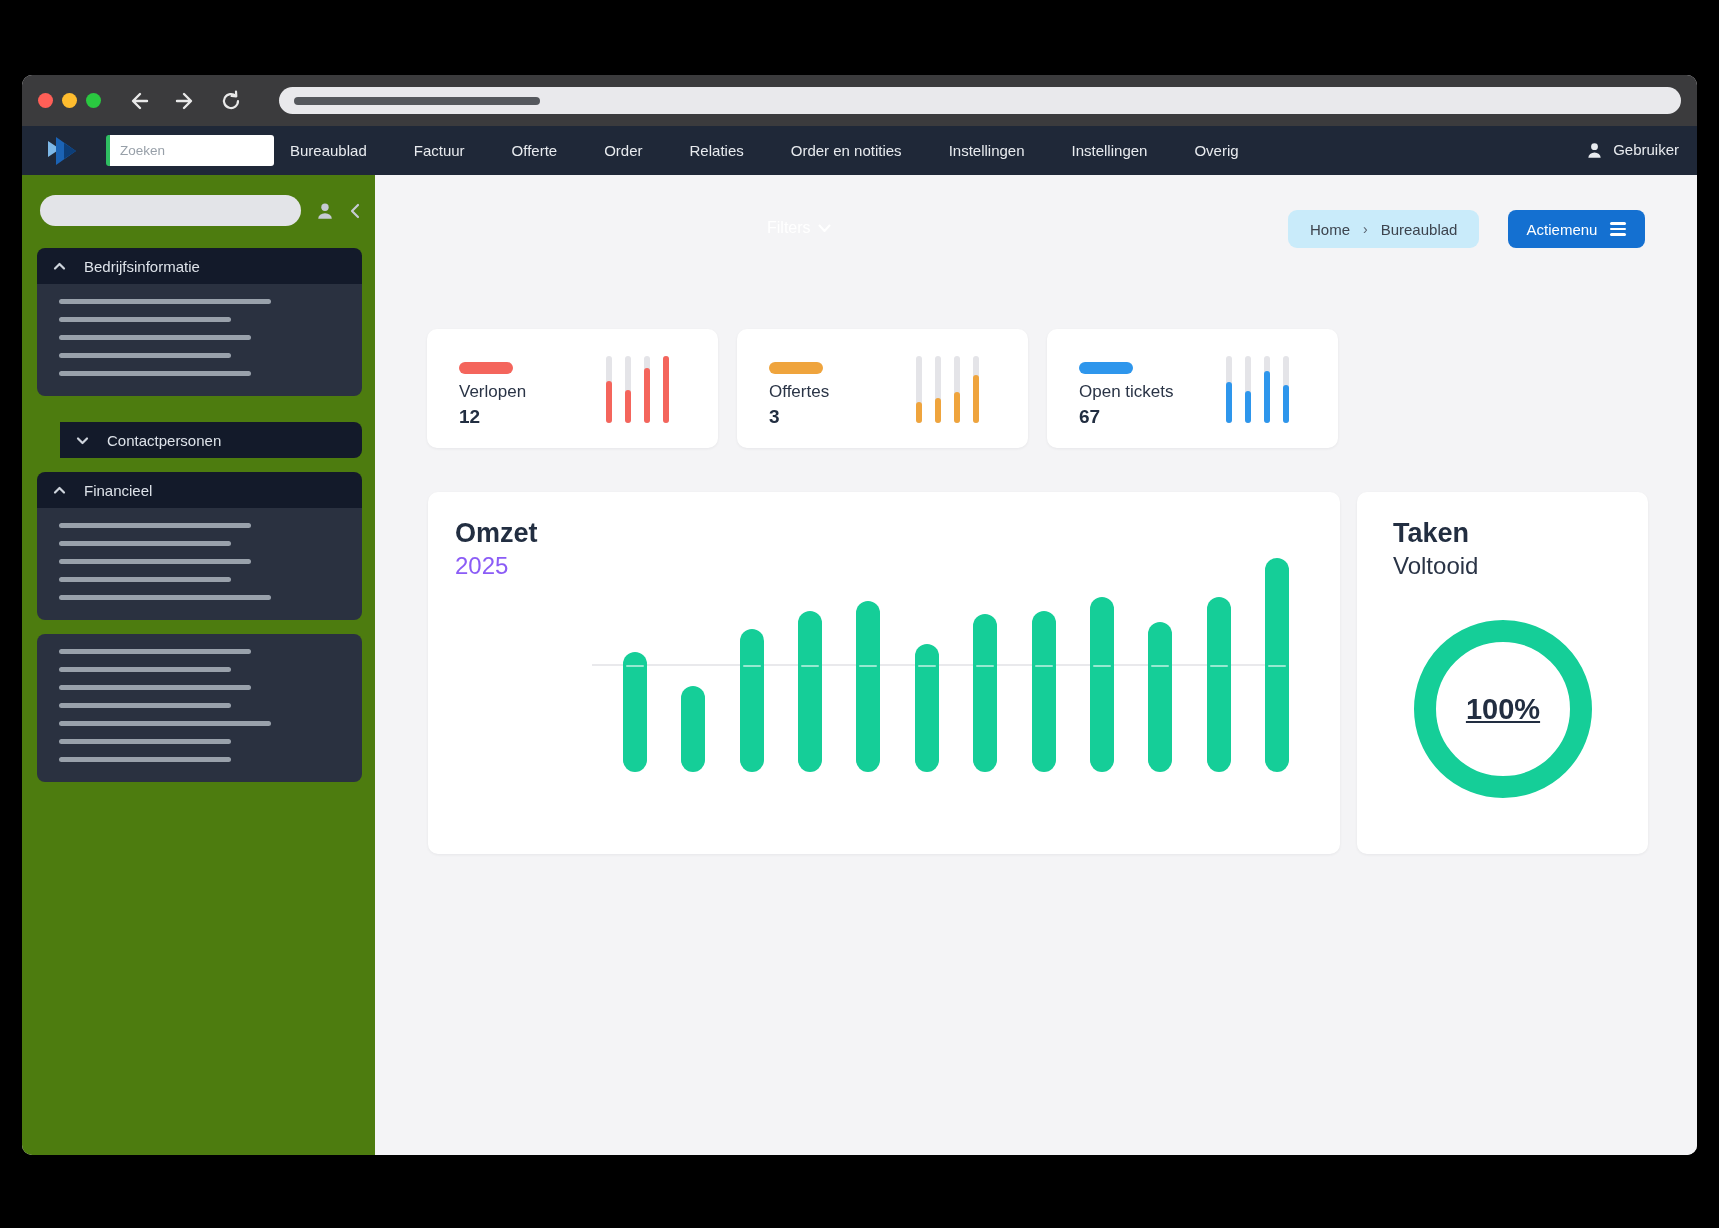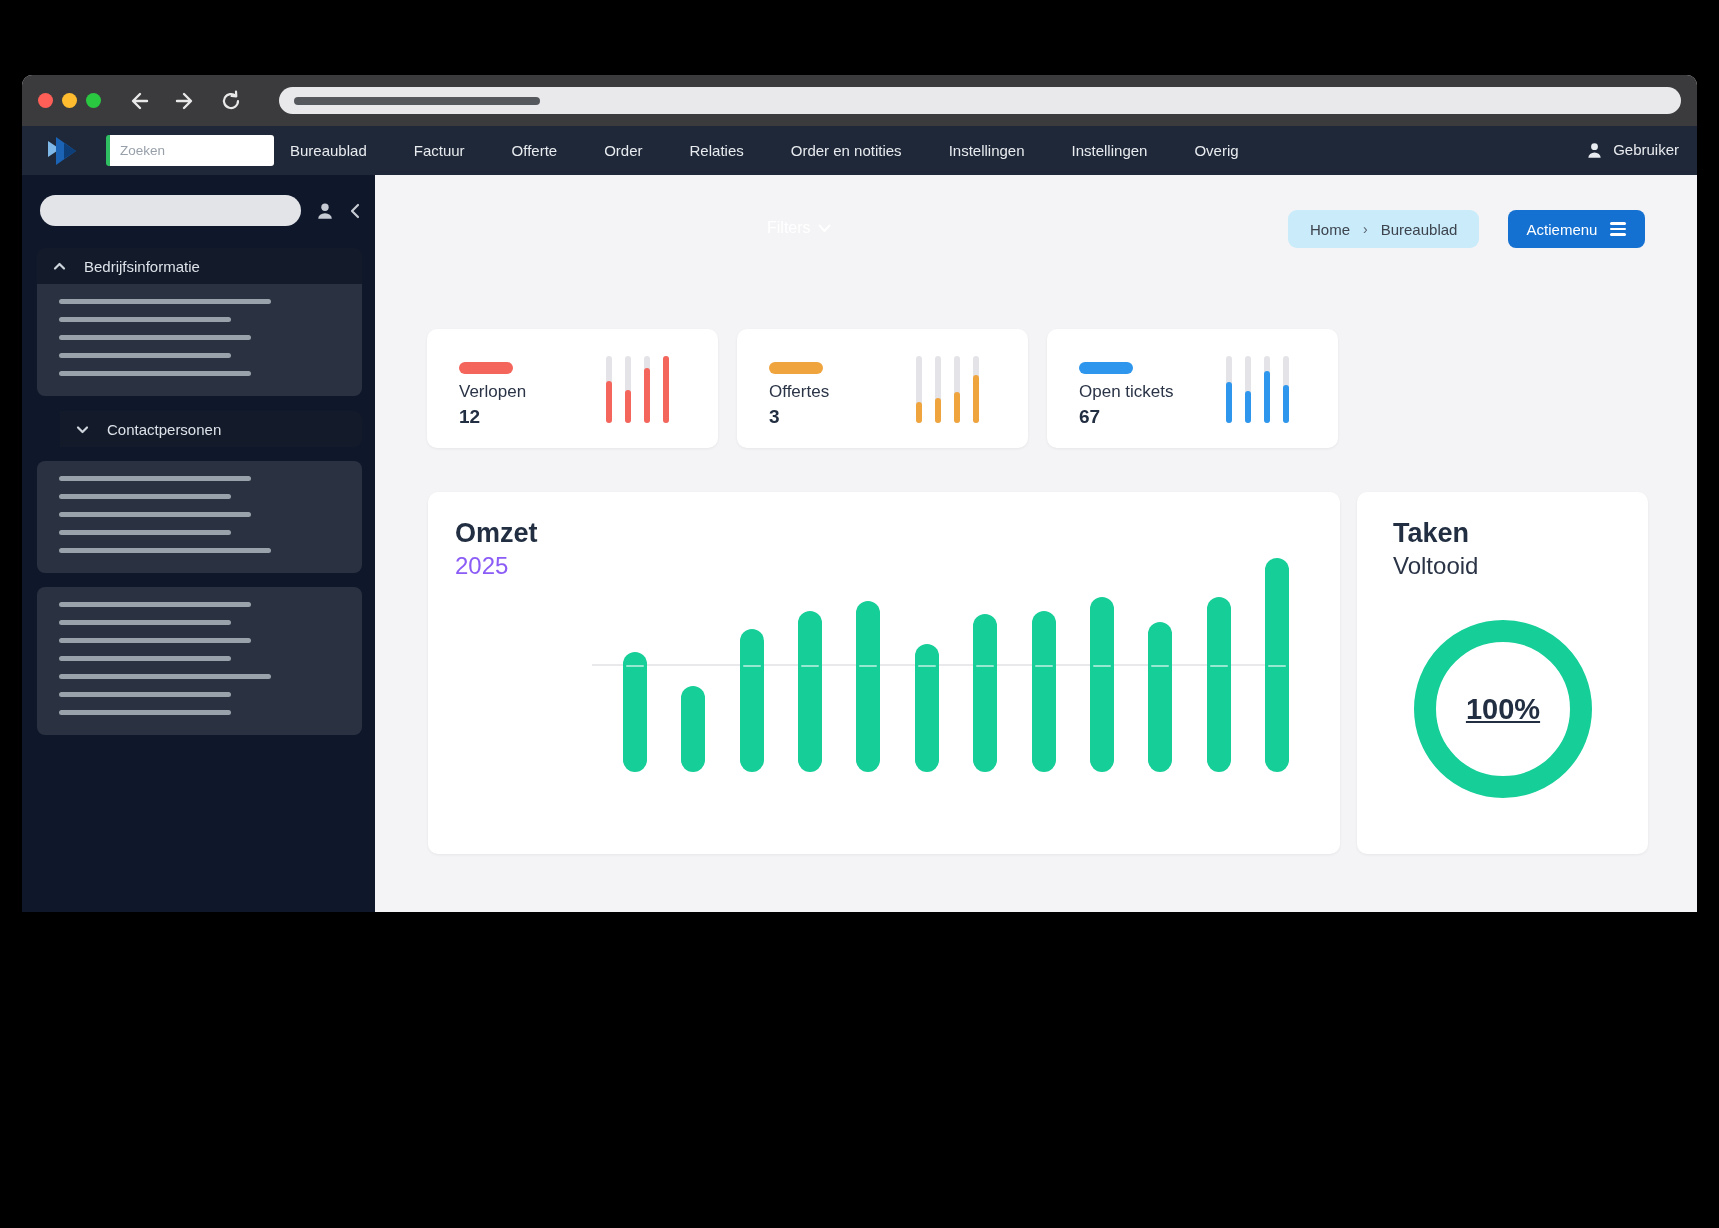--- a/index.html
+++ b/index.html
@@ -1,17 +1,17 @@
 <!DOCTYPE html>
 <html><head>
 <meta charset="utf-8">
 <style>
   * { margin:0; padding:0; box-sizing:border-box; }
   html,body { background:#000; }
-  .stage { position:relative; width:1719px; height:912px; background:#000;
+  .stage { position:relative; width:1719px; height:1228px; background:#000;
            font-family:"Liberation Sans", sans-serif; overflow:hidden; }
   .window { position:absolute; left:22px; top:75px; width:1675px; height:1080px;
             border-radius:10px; overflow:hidden; background:#f4f4f6; }
 
   
   .chrome { height:51px; background:#3b3b3d; display:flex; align-items:center; padding:0 16px; }
   .lights { display:flex; gap:9px; margin-right:26px; }
   .light { width:15px; height:15px; border-radius:50%; }
   .chrome-btn { width:24px; height:24px; margin-right:22px; display:flex; align-items:center;
                 justify-content:center; cursor:pointer; }
@@ -25,21 +25,21 @@
                 border-left:4px solid #2fbe62; display:flex; align-items:center; flex:none; }
   .nav-search input { border:none; outline:none; background:transparent; width:100%; padding:0 10px;
                       font-size:13.5px; color:#3a414c; font-family:"Liberation Sans", sans-serif; }
   .nav-search input::placeholder { color:#98a0a9; }
   .nav-items { display:flex; gap:47px; font-size:15px; white-space:nowrap; }
   .nav-item { cursor:pointer; }
   .nav-user { margin-left:auto; display:flex; gap:9px; align-items:flex-start; font-size:15px; cursor:pointer; }
 
   
   .bodyrow { display:flex; height:980px; }
-  .sidebar { width:353px; flex:none; background:#0f172a; padding:20px 13px 0 15px;text-align:right; }
+  .sidebar { width:353px; flex:none; background:#4d7c0f; padding:20px 13px 0 15px;text-align:right; }
   .side-search-row { display:flex; align-items:center; }
   .side-search { width:264px; height:31px; border-radius:16px; background:#e3e4e8; margin-left:3px; cursor:text; }
   .side-icon { margin-left:14px; display:flex; align-items:center; cursor:pointer; }
 
   .section { border-radius:8px; overflow:hidden; }
   .section-header { background:#131a2a; height:36px; display:flex; align-items:center;
                     padding:0 12px 0 15px; color:#dde2e9; font-size:15px; cursor:pointer; }
   .section-header .chev { margin-right:17px; display:flex; }
   .section-body { background:#2a3140; padding:2px 0 20px 0; }
   .ph-line { height:5px; border-radius:2.5px; background:#99a1ab; margin:13px 0 0 22px; }
@@ -178,31 +178,39 @@
                 <span>Bedrijfsinformatie</span>
               </div>
               <div class="section-body">
                 <div class="ph-line" style="width: 212px;"></div>
                 <div class="ph-line" style="width: 172px;"></div>
                 <div class="ph-line" style="width: 192px;"></div>
                 <div class="ph-line" style="width: 172px;"></div>
                 <div class="ph-line" style="width: 192px;"></div>
               </div>
             </div>
-            <div class="section" style="margin-top: 15px; padding-left: 23px;">
+            <div class="section" style="margin-top: 26px; padding-left: 23px;">
               <div class="section-header">
                 <span class="chev">
                   <svg width="15" height="15" viewBox="0 0 15 15">
                     <polyline points="3,5.5 7.5,10 12,5.5" fill="none" stroke="#cfd5dd" stroke-width="2.2" stroke-linecap="round" stroke-linejoin="round"></polyline>
                   </svg>
                 </span>
                 <span>Contactpersonen</span>
               </div>
             </div>
             <div class="section" style="margin-top: 14px;">
+              <div class="section-header">
+                <span class="chev">
+                  <svg width="15" height="15" viewBox="0 0 15 15">
+                    <polyline points="3,9.5 7.5,5 12,9.5" fill="none" stroke="#cfd5dd" stroke-width="2.2" stroke-linecap="round" stroke-linejoin="round"></polyline>
+                  </svg>
+                </span>
+                <span>Financieel</span>
+              </div>
               <div class="section-body">
                 <div class="ph-line" style="width: 192px;"></div>
                 <div class="ph-line" style="width: 172px;"></div>
                 <div class="ph-line" style="width: 192px;"></div>
                 <div class="ph-line" style="width: 172px;"></div>
                 <div class="ph-line" style="width: 212px;"></div>
               </div>
             </div>
             <div class="section" style="margin-top: 14px;">
               <div class="section-body">

